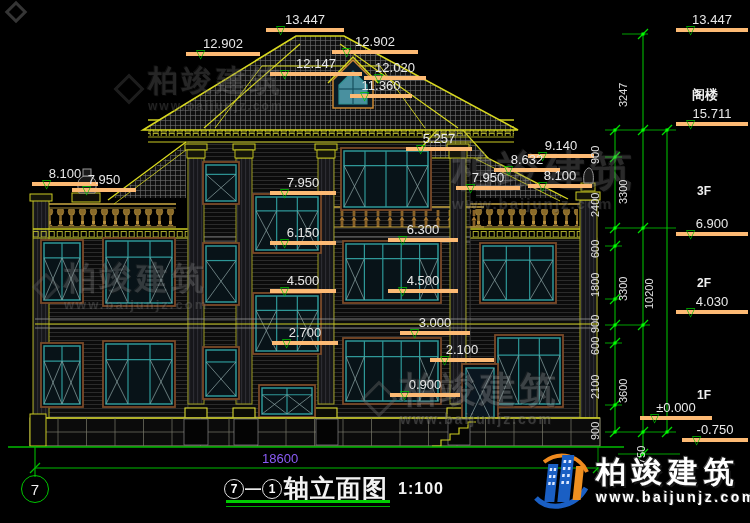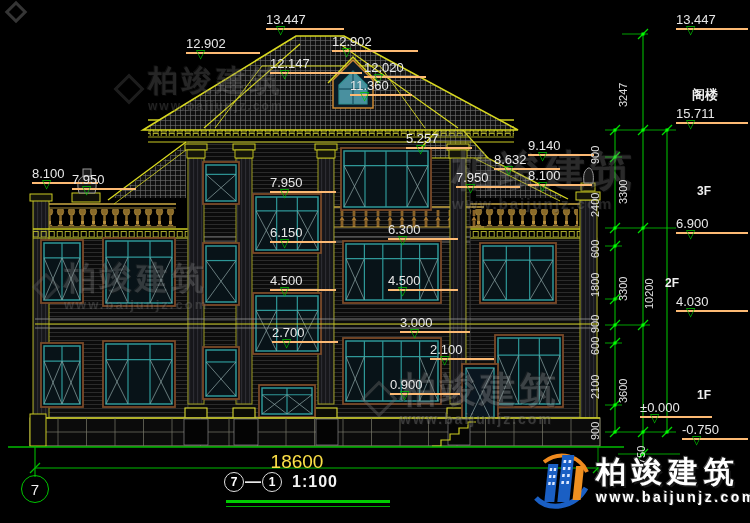--- a/index.html
+++ b/index.html
@@ -1,21 +1,21 @@
 <!DOCTYPE html>
 <html><head>
 <meta charset="utf-8">
 <style>
   *{margin:0;padding:0;box-sizing:border-box}
   html,body{background:#000}
   body{font-family:"Liberation Sans",sans-serif}
   #stage{position:relative;width:750px;height:523px;background:#000;overflow:hidden}
   #cad{position:absolute;left:0;top:0;z-index:1}
   
-  .emk{position:absolute;z-index:5;border-bottom:2px solid #fdba74;
+  .emk{position:absolute;z-index:5;border-bottom:4px solid #fdba74;text-align:center;
        color:#e8e8e8;font-size:13px;line-height:15px;padding-bottom:1px}
   .emk .mt{position:absolute;left:10px;top:100%;margin-top:-3px;color:#00c400;font-size:12px;line-height:11px}
   
   .rlab{position:absolute;z-index:5;color:#f0f0f0;font-size:12px;font-weight:bold}
   .rlab.cn{font-size:13px;font-weight:bold}
   
   .rot{position:absolute;z-index:5;color:#e0e0e0;font-size:11px;white-space:nowrap;
        transform-origin:0 100%;transform:rotate(-90deg);line-height:11px}
   
   .wm{position:absolute;z-index:3;display:flex;align-items:center;gap:8px;pointer-events:none}
@@ -37,22 +37,22 @@
   .circ{display:inline-flex;align-items:center;justify-content:center;width:20px;height:20px;
         border:1.5px solid #e0e0e0;border-radius:50%;font-size:12px;font-weight:bold;color:#fff}
   .tdash{font-size:16px;font-weight:bold;margin:0 1px;color:#e8e8e8}
   .tname{font-size:25px;font-weight:bold;letter-spacing:1px;margin-left:2px}
   .tscale{font-size:16px;font-weight:bold;margin-left:10px;letter-spacing:1px}
   .tline{position:absolute;z-index:5;background:#00cc00}
   
   #axis7{position:absolute;left:21px;top:475px;width:28px;height:28px;border:1.6px solid #00c400;
          border-radius:50%;z-index:5;display:flex;align-items:center;justify-content:center;
          color:#f0f0f0;font-size:15px}
-  #dim18600{position:absolute;left:262px;top:451px;width:70px;text-align:center;z-index:5;
-            color:#fde047;font-size:19px}
+  #dim18600{position:absolute;left:262px;top:451px;width:70px;text-align:left;z-index:5;
+            color:#8b5cf6;font-size:13px}
 </style>
 </head>
 <body>
 
 <div id="stage">
 
   <svg id="cad" width="750" height="523">
     <defs>
       <pattern id="sid" width="4" height="4" patternUnits="userSpaceOnUse">
         <rect width="4" height="4" fill="#0b0b0b"></rect>
@@ -499,21 +499,21 @@
   <div class="emk" style="left:388px;top:273px;width:70px"><span>4.500</span><span class="mt">▽</span></div>
   <div class="emk" style="left:400px;top:315px;width:70px"><span>3.000</span><span class="mt">▽</span></div>
   <div class="emk" style="left:390px;top:377px;width:70px"><span>0.900</span><span class="mt">▽</span></div>
   <div class="emk" style="left:430px;top:342px;width:64px"><span>2.100</span><span class="mt">▽</span></div>
 
   <div class="emk" style="left:676px;top:12px;width:72px"><span>13.447</span><span class="mt">▽</span></div>
   <div class="rlab cn" style="left:692px;top:86px">阁楼</div>
   <div class="emk" style="left:676px;top:106px;width:72px"><span>15.711</span><span class="mt">▽</span></div>
   <div class="rlab" style="left:697px;top:184px">3F</div>
   <div class="emk" style="left:676px;top:216px;width:72px"><span>6.900</span><span class="mt">▽</span></div>
-  <div class="rlab" style="left:665px;top:276px">2F</div>
+  <div class="rlab" style="left:697px;top:276px">2F</div>
   <div class="emk" style="left:676px;top:294px;width:72px"><span>4.030</span><span class="mt">▽</span></div>
   <div class="rlab" style="left:697px;top:388px">1F</div>
   <div class="emk" style="left:640px;top:400px;width:72px"><span>±0.000</span><span class="mt">▽</span></div>
   <div class="emk" style="left:682px;top:422px;width:66px"><span>-0.750</span><span class="mt">▽</span></div>
 
   <span class="rot" style="left:601px;top:153px">900</span>
   <span class="rot" style="left:601px;top:206px">2400</span>
   <span class="rot" style="left:601px;top:247px">600</span>
   <span class="rot" style="left:601px;top:286px">1800</span>
   <span class="rot" style="left:601px;top:322px">900</span>
@@ -529,20 +529,21 @@
 
   <div id="dim18600">18600</div>
   <div id="axis7">
       <span>7</span>
     </div>
 
   <div id="title">
     <span class="circ">7</span>
     <span class="tdash">—</span>
     <span class="circ">1</span>
+    <span class="tname">轴立面图</span>
     <span class="tscale">1:100</span>
   </div>
   <div class="tline" style="left:226px;top:500px;width:164px;height:3px"></div>
   <div class="tline" style="left:226px;top:506px;width:164px;height:1px;background:#00aa00"></div>
 
   <div id="brlogo">
     <svg width="58" height="64" viewBox="0 0 58 64">
       <path d="M4,50 C16,63 42,61 54,40" fill="none" stroke="#1a5fc4" stroke-width="5"></path>
       <path d="M12,14 C28,2 48,8 55,24" fill="none" stroke="#f08a1e" stroke-width="4"></path>
       <g transform="skewX(-6)">

